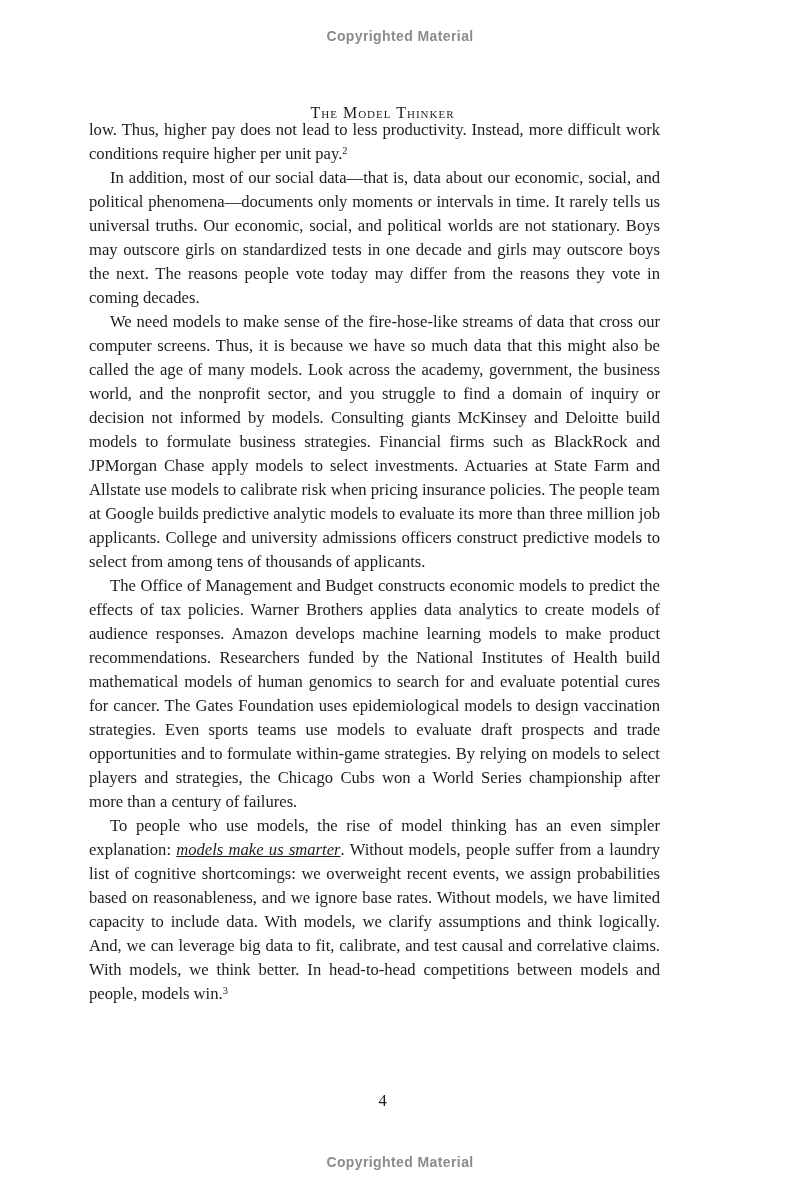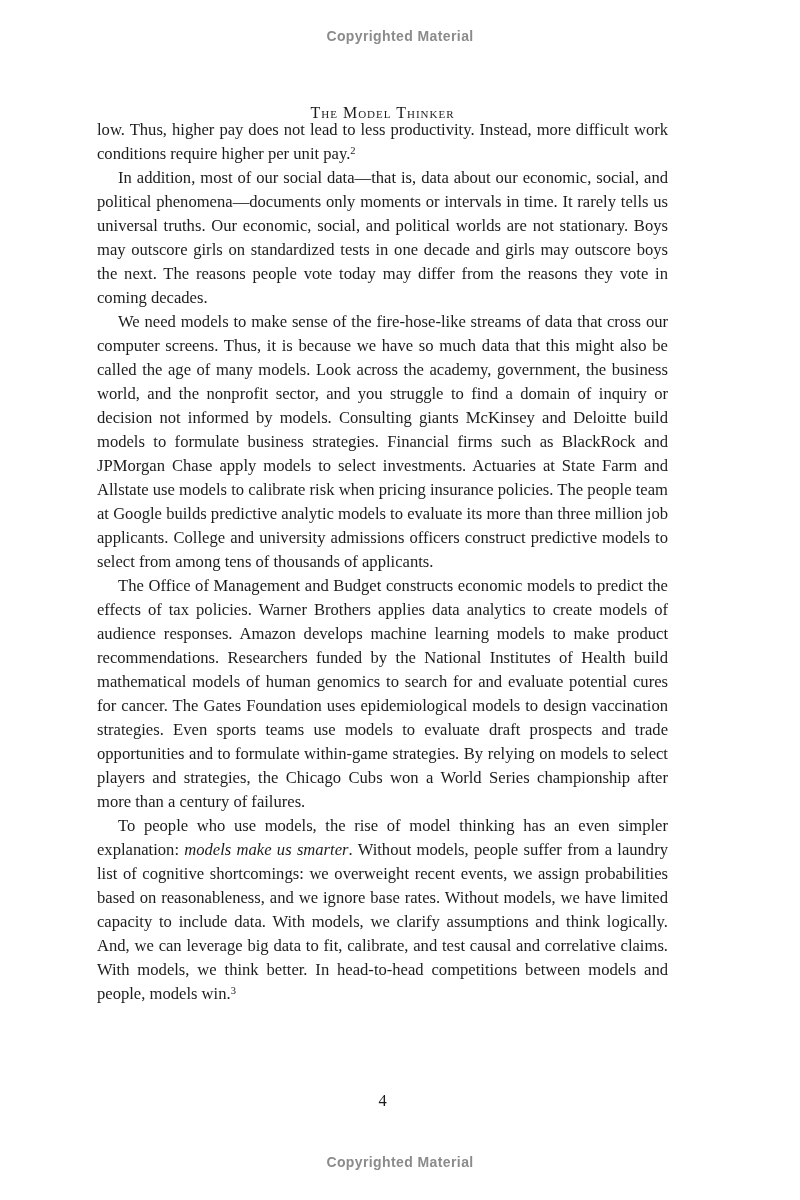--- a/index.html
+++ b/index.html
@@ -41,40 +41,41 @@
     font-variant: small-caps;
     font-weight: normal;
     font-size: 16px;
     letter-spacing: 1px;
     color: var(--text, #1c1c1c);
     margin-top: 38px;
   }
   .body-text {
     position: absolute;
     top: 118px;
-    left: 97px;
+    left: 89px;
     width: 571px;
     font-size: 16.6px;
     line-height: 24px;
     text-align: justify;
     color: var(--text, #1c1c1c);
   }
   .body-text p {
     text-indent: 21px;
   }
   .body-text p.no-indent {
     text-indent: 0;
   }
   .body-text sup {
     font-size: 10.5px;
     line-height: 0;
     vertical-align: 5px;
   }
   .body-text em {
     font-style: italic;
+    text-decoration: underline;
   }
   .page-number {
     position: absolute;
     top: 1091px;
     left: 97px;
     width: 571px;
     text-align: center;
     font-size: 16.5px;
     color: var(--text, #1c1c1c);
   }

